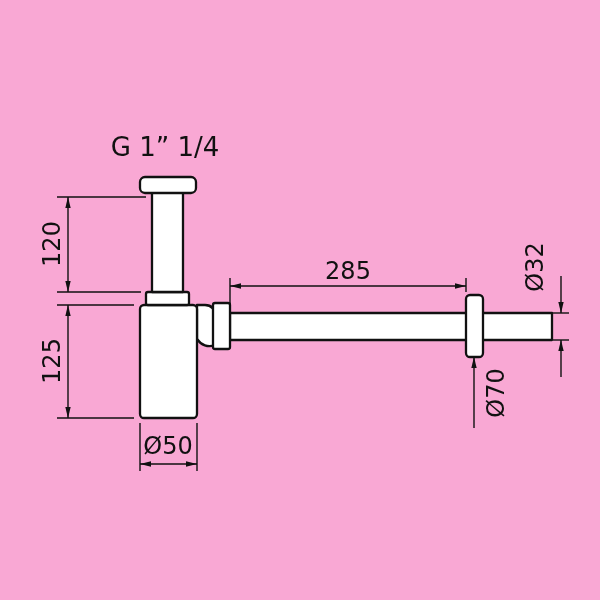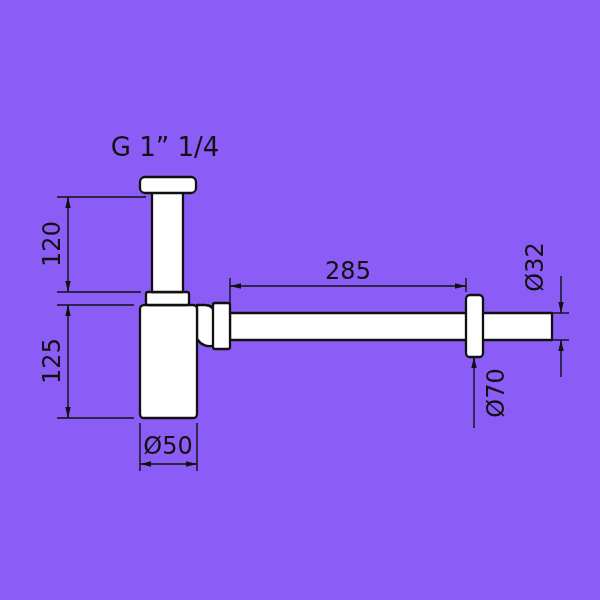--- a/index.html
+++ b/index.html
@@ -7,21 +7,21 @@
     padding: 0;
     background: #ffffff;
     width: 600px;
     height: 600px;
     overflow: hidden;
   }
   .page {
     position: relative;
     width: 600px;
     height: 600px;
-    background: #8b5cf6;
+    background: #f9a8d4;
   }
   svg {
     display: block;
   }
   svg text {
     font-family: "DejaVu Sans", "Liberation Sans", sans-serif;
     fill: #111111;
   }
   .part {
     fill: #ffffff;

